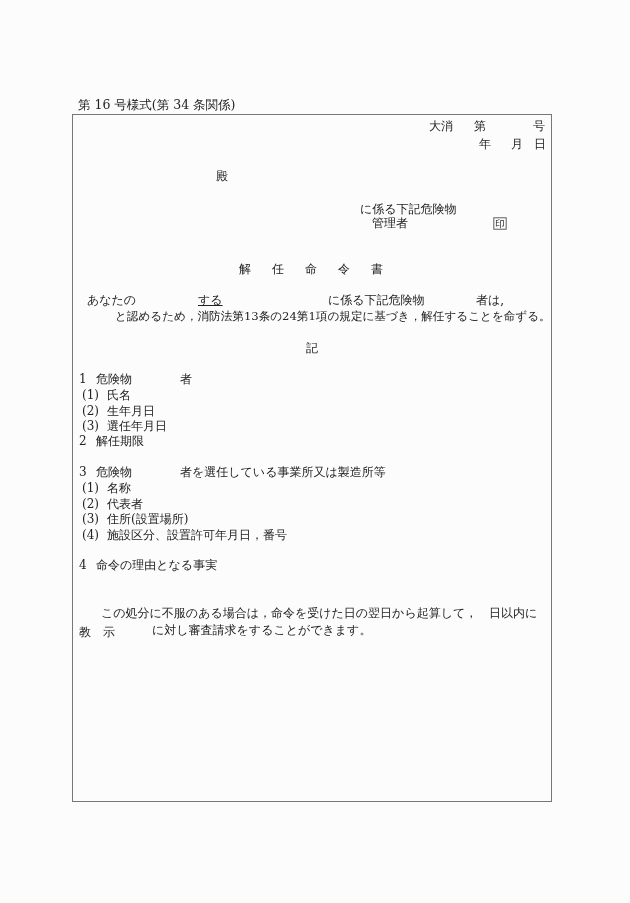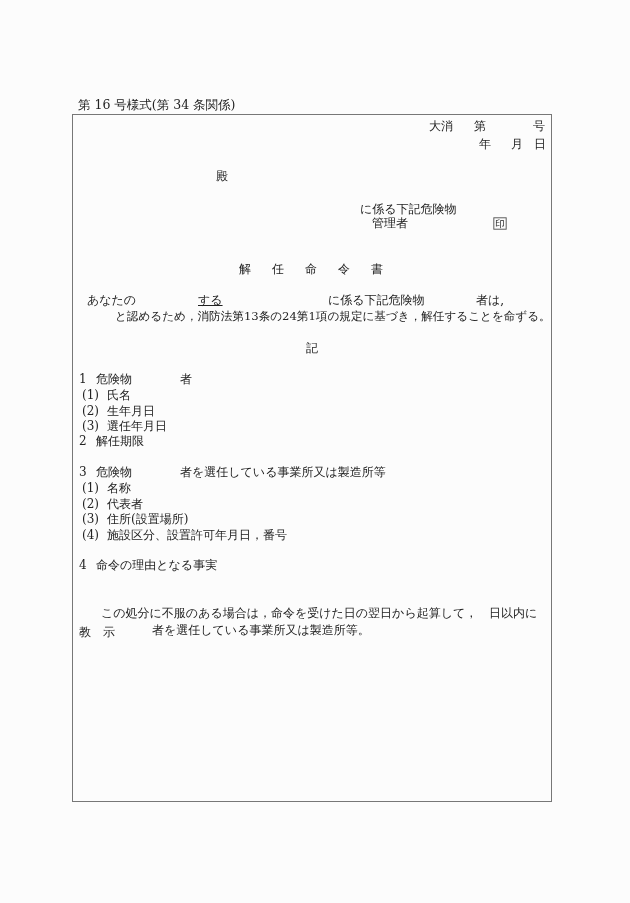--- a/index.html
+++ b/index.html
@@ -85,13 +85,13 @@
 <div class="abs" style="left:107px; top:512px;">住所(設置場所)</div>
 <div class="abs" style="left:82px; top:528px;">(4)</div>
 <div class="abs" style="left:107px; top:528px;">施設区分、設置許可年月日，番号</div>
 
 <div class="abs" style="left:79px; top:558px;">4</div>
 <div class="abs" style="left:96px; top:558px;">命令の理由となる事実</div>
 
 <div class="abs" style="left:79px; top:589px;margin-top:36px;">教　示</div>
 <div class="abs" style="left:101px; top:606px; font-size:12px;">この処分に不服のある場合は，命令を受けた日の翌日から起算して，</div>
 <div class="abs" style="left:489px; top:606px;">日以内に</div>
-<div class="abs" style="left:152px; top:623px;">者を選任している事業所又は製造所等。</div>
+<div class="abs" style="left:152px; top:623px;">に対し審査請求をすることができます。</div>
 
 </body></html>

